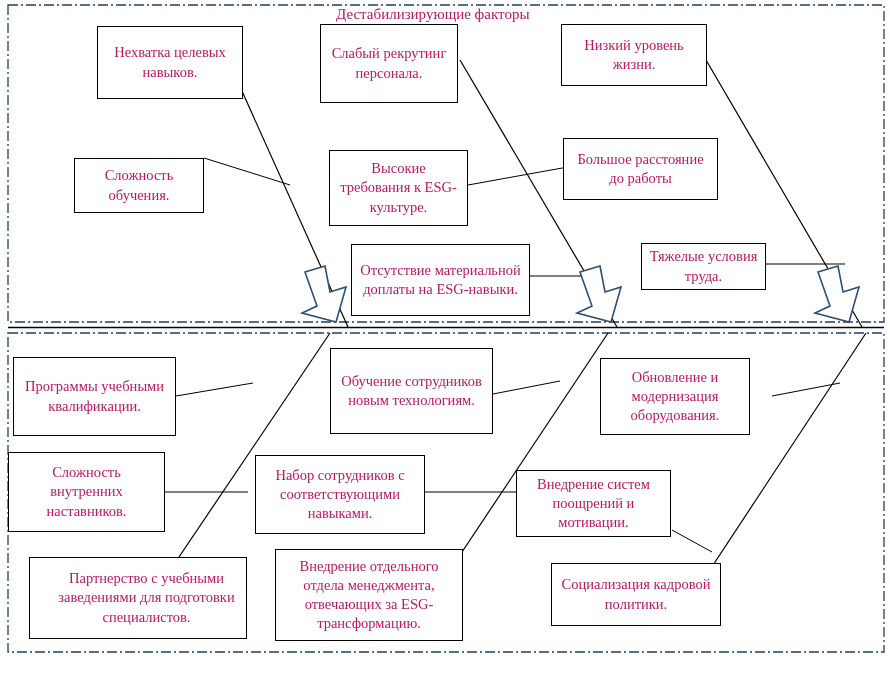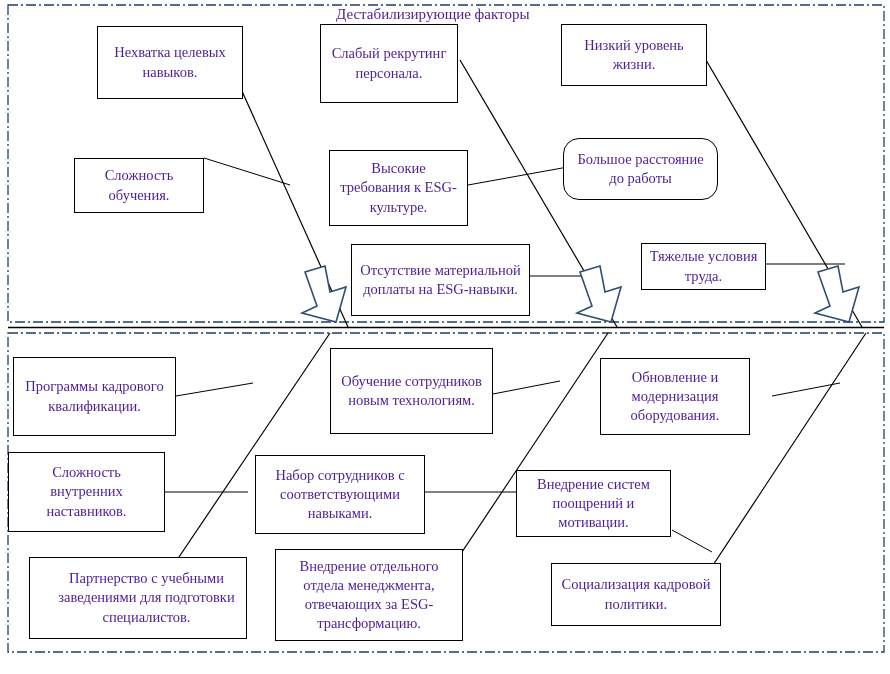--- a/index.html
+++ b/index.html
@@ -7,21 +7,21 @@
     margin: 0;
     padding: 0;
     background: #ffffff;
   }
   #canvas {
     position: relative;
     width: 890px;
     height: 674px;
     background: #ffffff;
     font-family: "Liberation Serif", "DejaVu Serif", serif;
-    color: #4c1d95;
+    color: #be185d;
     overflow: hidden;
   }
   #lines {
     position: absolute;
     left: 0;
     top: 0;
     width: 890px;
     height: 674px;
   }
   .node {
@@ -125,34 +125,34 @@
   </div>
 
   <div class="node" style="left:74px; top:158px; width:130px; height:55px;">
     <span>Сложность обучения.</span>
   </div>
 
   <div class="node" style="left:329px; top:150px; width:139px; height:76px;">
     <span>Высокие требования к ESG-культуре.</span>
   </div>
 
-  <div class="node" style="left:563px; top:138px; width:155px; height:62px;border-radius:16px;">
+  <div class="node" style="left:563px; top:138px; width:155px; height:62px;">
     <span>Большое расстояние до работы</span>
   </div>
 
   <div class="node" style="left:351px; top:244px; width:179px; height:72px;">
     <span>Отсутствие материальной доплаты на ESG-навыки.</span>
   </div>
 
   <div class="node" style="left:641px; top:243px; width:125px; height:47px;">
     <span>Тяжелые условия труда.</span>
   </div>
 
   <div class="node" style="left:13px; top:357px; width:163px; height:79px;">
-    <span>Программы кадрового квалификации.</span>
+    <span>Программы учебными квалификации.</span>
   </div>
 
   <div class="node" style="left:330px; top:348px; width:163px; height:86px;">
     <span>Обучение сотрудников новым технологиям.</span>
   </div>
 
   <div class="node" style="left:600px; top:358px; width:150px; height:77px;">
     <span>Обновление и модернизация оборудования.</span>
   </div>
 

